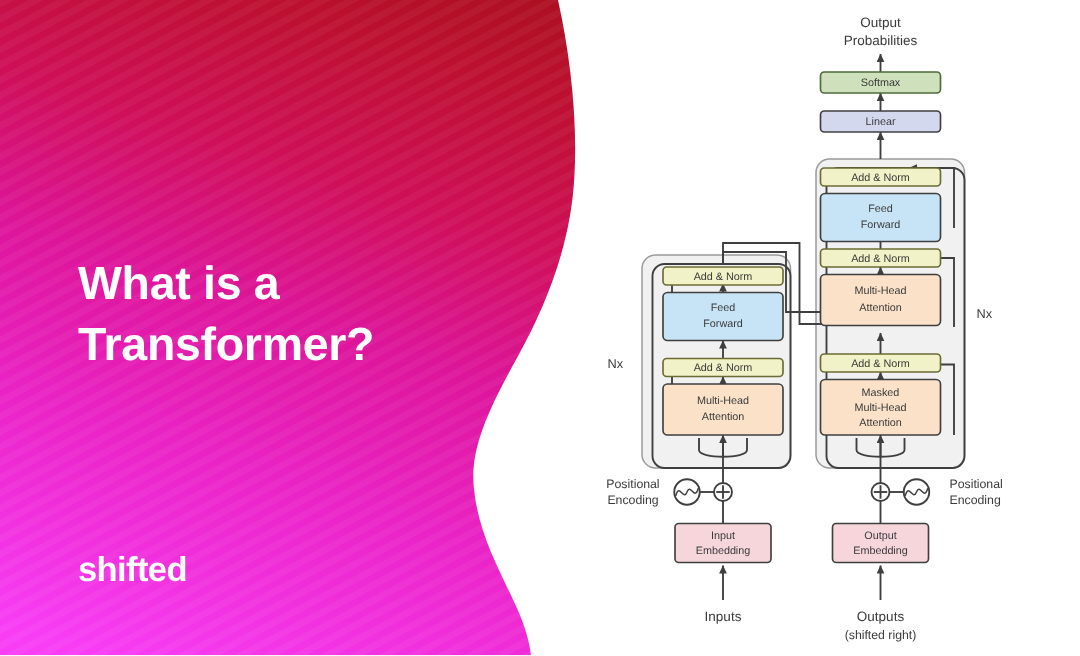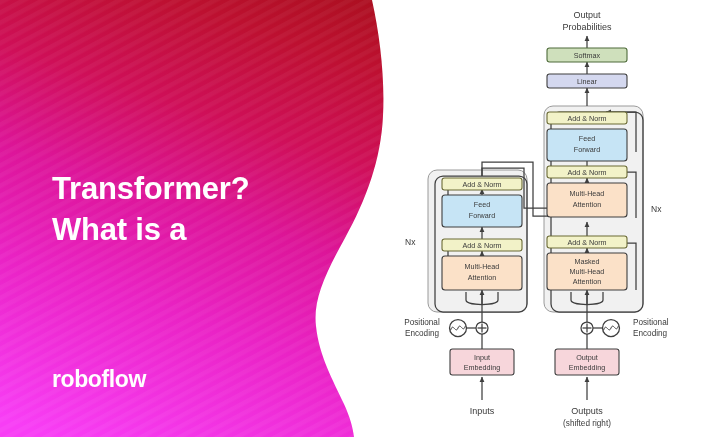--- a/index.html
+++ b/index.html
@@ -63,25 +63,25 @@
         </clipPath>
       </defs>
       <g clip-path="url(#waveClip)">
         <rect x="0" y="0" width="720" height="437" fill="url(#brandGrad)"></rect>
         <rect x="0" y="0" width="720" height="437" fill="url(#diagStripes)"></rect>
       </g>
     </svg>
   </div>
 
   <div class="headline">
+    <div>What is a</div>
     <div>Transformer?</div>
-    <div>What is a</div>
   </div>
 
-  <div class="brand">roboflow</div>
+  <div class="brand">shifted</div>
 
   <div id="diagram">
     <svg width="342" height="437" viewBox="0 0 342 437" xmlns="http://www.w3.org/2000/svg">
       <defs>
         <marker id="arrTip" markerWidth="7" markerHeight="7" refX="5.4" refY="2.6" orient="auto" markerUnits="userSpaceOnUse">
           <path d="M0,0 L5.6,2.6 L0,5.2 z" fill="#3f3f3f"></path>
         </marker>
       </defs>
 
       <g stroke="#3f3f3f" fill="none" stroke-width="1.25">

